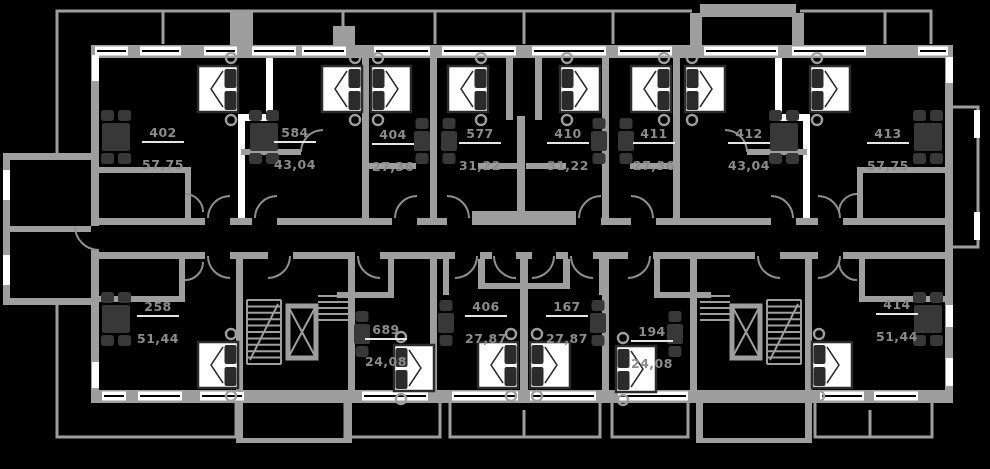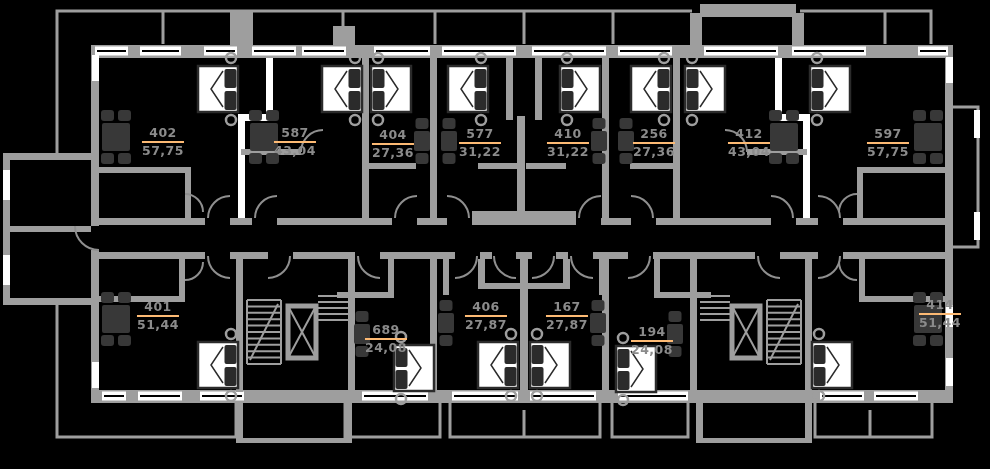--- a/index.html
+++ b/index.html
@@ -10,22 +10,22 @@
   .ww{fill:#ffffff;}        
   .winb{fill:#ffffff;}      
   .winl{fill:#000000;}      
   .fd{fill:#383838;}        
   .arc{stroke:#8f8f8f;stroke-width:2;fill:none;}
   .bal{stroke:#9e9e9e;stroke-width:3;fill:none;}
   .tread{stroke:#9e9e9e;stroke-width:2;}
   .lbl{position:absolute;transform:translateX(-50%);text-align:center;
        color:#8b8b8b;font-weight:bold;font-size:12.5px;letter-spacing:.5px;line-height:12px;
        cursor:pointer;}
-  .lbl .num{display:block;padding:0 5px 2px;border-bottom:2px solid #fdba74;}
-  .lbl .area{display:block;padding-top:2px;}
+  .lbl .num{display:block;padding:0 5px 2px;border-bottom:2px solid #e5e5e5;}
+  .lbl .area{display:block;padding-top:16px;}
 </style>
 </head>
 <body>
 
 <div id="plan">
 <svg width="990" height="469" viewBox="0 0 990 469">
   <defs>
     <g id="bedL">
       <rect x="0" y="0" width="40" height="46" fill="#ffffff" stroke="#2b2b2b" stroke-width="2.5"></rect>
       <rect x="1.5" y="3" width="12" height="19" rx="2" fill="#2b2b2b"></rect>
@@ -376,64 +376,64 @@
     <use href="#bedL" transform="translate(616,346)"></use>
     <use href="#bedL" transform="translate(812,342)"></use>
   </g>
 </svg>
 
 <div class="lbl" style="left:163px;top:127px">
   <span class="num">402</span>
   <span class="area">57,75</span>
 </div>
 <div class="lbl" style="left:295px;top:127px">
-  <span class="num">587</span>
+  <span class="num">584</span>
   <span class="area">43,04</span>
 </div>
 <div class="lbl" style="left:393px;top:129px">
   <span class="num">404</span>
   <span class="area">27,36</span>
 </div>
 <div class="lbl" style="left:480px;top:128px">
   <span class="num">577</span>
   <span class="area">31,22</span>
 </div>
 <div class="lbl" style="left:568px;top:128px">
   <span class="num">410</span>
   <span class="area">31,22</span>
 </div>
 <div class="lbl" style="left:654px;top:128px">
-  <span class="num">256</span>
+  <span class="num">411</span>
   <span class="area">27,36</span>
 </div>
 <div class="lbl" style="left:749px;top:128px">
   <span class="num">412</span>
   <span class="area">43,04</span>
 </div>
 <div class="lbl" style="left:888px;top:128px">
-  <span class="num">597</span>
+  <span class="num">413</span>
   <span class="area">57,75</span>
 </div>
 <div class="lbl" style="left:158px;top:301px">
-  <span class="num">401</span>
+  <span class="num">258</span>
   <span class="area">51,44</span>
 </div>
 <div class="lbl" style="left:386px;top:324px">
   <span class="num">689</span>
   <span class="area">24,08</span>
 </div>
 <div class="lbl" style="left:486px;top:301px">
   <span class="num">406</span>
   <span class="area">27,87</span>
 </div>
 <div class="lbl" style="left:567px;top:301px">
   <span class="num">167</span>
   <span class="area">27,87</span>
 </div>
 <div class="lbl" style="left:652px;top:326px">
   <span class="num">194</span>
   <span class="area">24,08</span>
 </div>
-<div class="lbl" style="left:940px;top:299px">
+<div class="lbl" style="left:897px;top:299px">
   <span class="num">414</span>
   <span class="area">51,44</span>
 </div>
 </div>
 
 </body></html>

